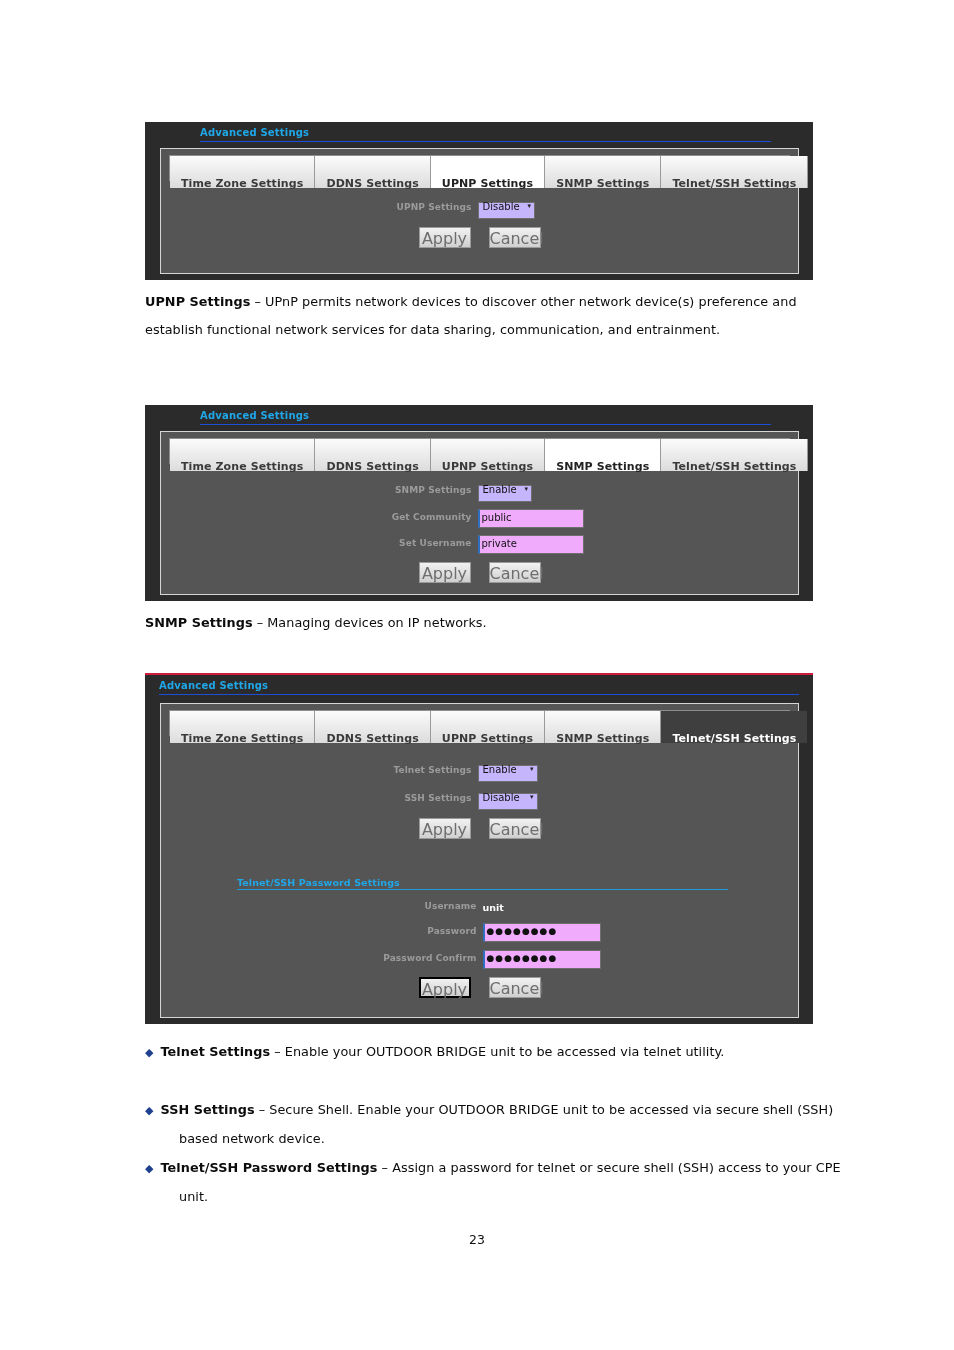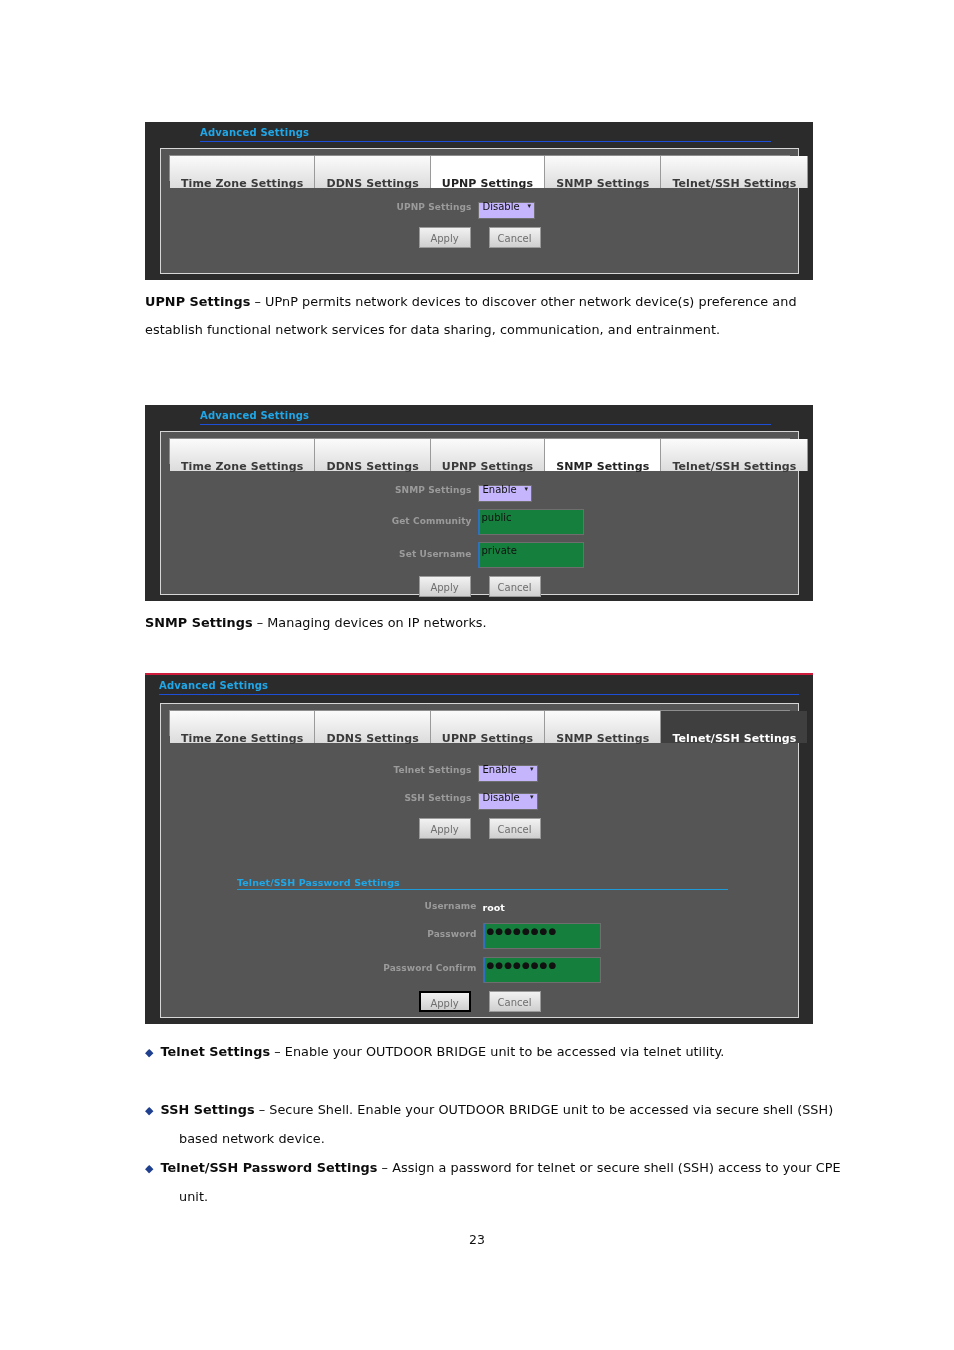--- a/index.html
+++ b/index.html
@@ -142,25 +142,25 @@
   }
   .sel .caret {
     font-size: 7px;
     margin-left: 8px;
     color: #222;
     line-height: 1;
   }
 
   .txt {
     display: inline-block;
-    background: #15803d;
+    background: #f0abfc;
     border: 1px solid #6e6e6e;
     font-size: 10px;
     color: #111111;
-    height: 26px;
+    height: 19px;
     line-height: 15px;
     width: 106px;
     padding: 0 2px;
     box-sizing: border-box;
     border-left: 2px solid #2f6fbf;
   }
   .txt.wide {
     width: 118px;
   }
   .txt.pw {
@@ -177,21 +177,21 @@
   .btnrow {
     display: flex;
     justify-content: center;
     gap: 18px;
     margin-top: 8px;
   }
   .btn {
     background: linear-gradient(#f2f2f2, #cfcfcf);
     border: 1px solid #9a9a9a;
     color: #6e6e6e;
-    font-size: 10px;
+    font-size: 16px;
     width: 52px;
     height: 21px;
     line-height: 21px;
     text-align: center;
     box-sizing: border-box;
   }
   .btn.focused {
     border: 2px solid #000000;
   }
 
@@ -358,21 +358,21 @@
           <div class="btn">Cancel</div>
         </div>
 
         <div class="spacer-lg"></div>
 
         <div class="subtitle">Telnet/SSH Password Settings</div>
 
         <div class="frow">
           <div class="flabel" style="width:140px;">Username</div>
           <div class="fctl" style="width:140px;">
-            <span class="static-val">root</span>
+            <span class="static-val">unit</span>
           </div>
         </div>
         <div class="frow">
           <div class="flabel" style="width:140px;">Password</div>
           <div class="fctl" style="width:140px;">
             <span class="txt wide pw">●●●●●●●●</span>
           </div>
         </div>
         <div class="frow">
           <div class="flabel" style="width:140px;">Password Confirm</div>

